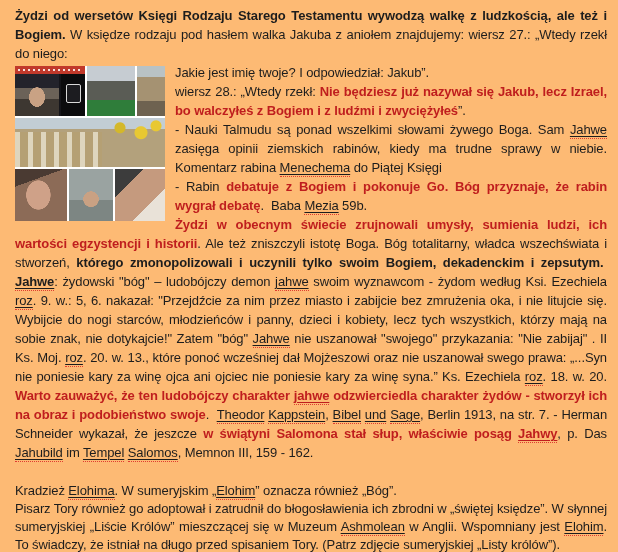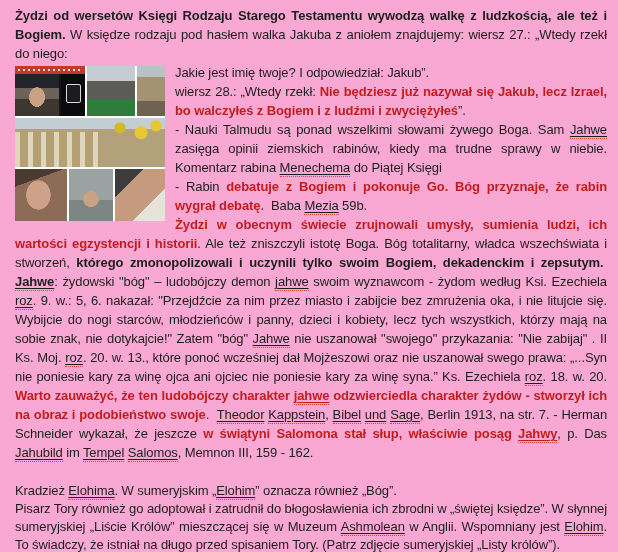--- a/index.html
+++ b/index.html
@@ -2,21 +2,21 @@
 <html lang="pl"><head>
 <meta charset="utf-8">
 <style>
   html,body{margin:0;padding:0;background:#fff;}
   .page{
     position:relative;
     width:618px;height:552px;
     box-sizing:border-box;
     padding:6px 11px 0 15px;
     overflow:hidden;
-    background:#f9a8d4;
+    background:#fdba74;
     font-family:"Liberation Sans","DejaVu Sans",sans-serif;
     font-size:13px;
     color:#1d1d1d;
     letter-spacing:-0.1px;
   }
   .para{text-align:justify;}
   .lead{line-height:19px;}
   .body1{line-height:19px;}
   .body2{line-height:18px;margin-top:20px;}
 

